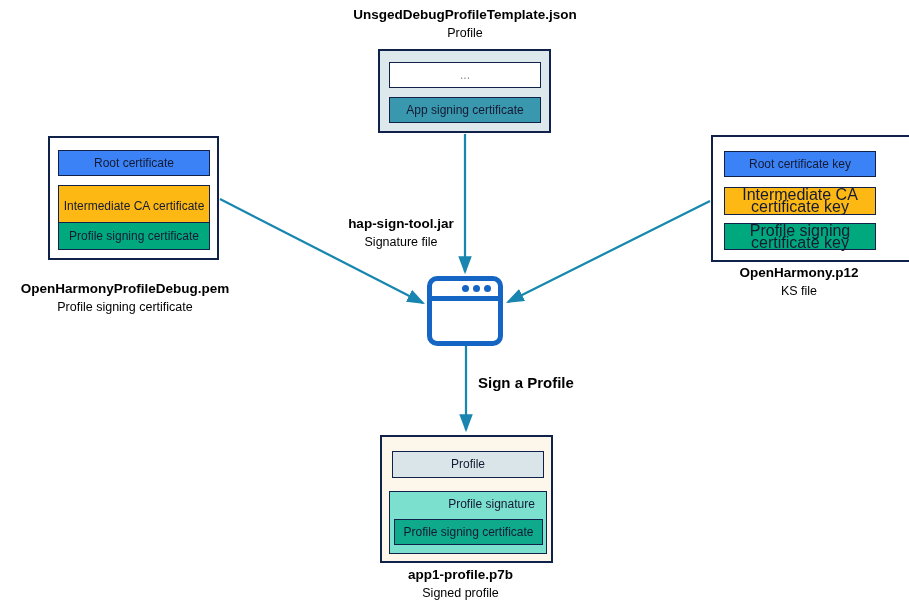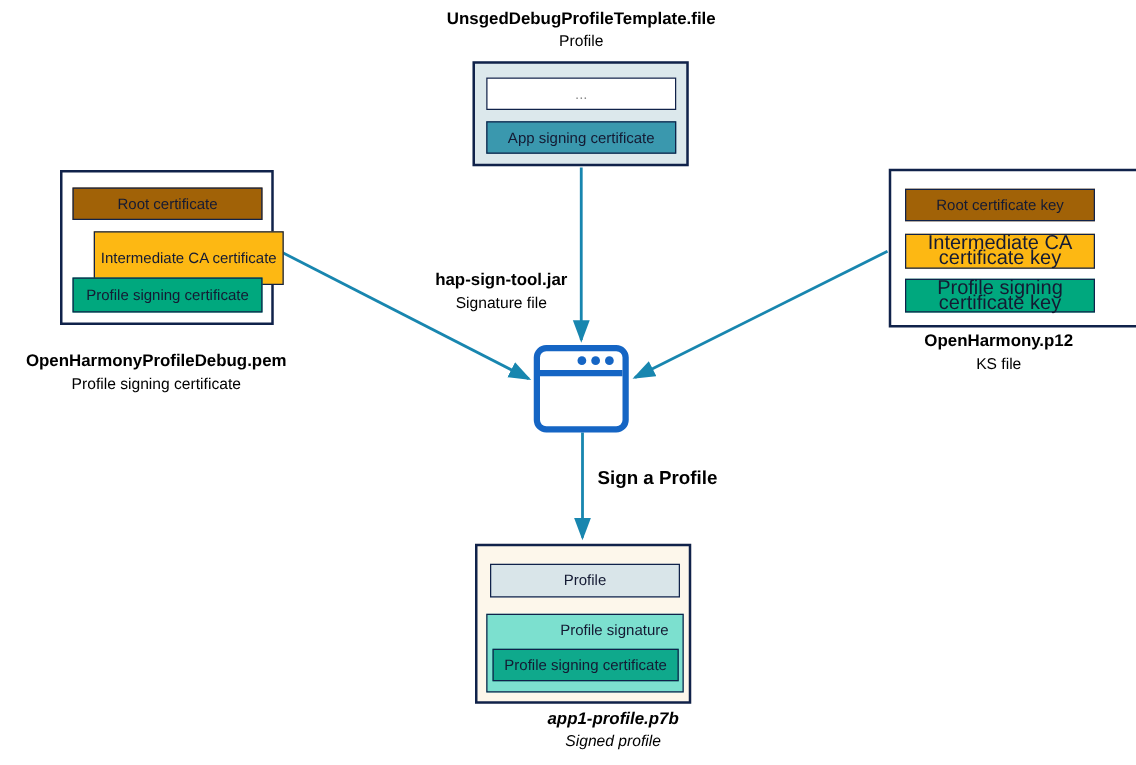--- a/index.html
+++ b/index.html
@@ -17,21 +17,21 @@
   .box-output{left:380px;top:435px;width:173px;height:128px;background:#fdf7eb;}
 
   
   .chip{
     position:absolute;box-sizing:border-box;border:1.5px solid #10224a;
     display:flex;align-items:center;justify-content:center;text-align:center;
     font-size:12px;color:#141a33;line-height:12.5px;padding:0 2px;
   }
   .chip.small{font-size:16px;line-height:12px;}
   .c-white{background:#ffffff;color:#8c8c8c;}
-  .c-cyan{background:#a16207;}
+  .c-cyan{background:#3b82f6;}
   .c-orange{background:#fdb813;}
   .c-green{background:#00a87e;}
   .c-steel{background:#3a98ae;}
   .c-gray{background:#d9e5e9;}
   .c-mint2{background:#7ce0cf;}
   .c-darkteal{background:#0fa98c;}
 
   
   .label-block{position:absolute;text-align:center;}
   .file-name{font-size:13.5px;font-weight:bold;color:#000;line-height:18px;}
@@ -63,31 +63,31 @@
         <path d="M0,0 L8,3 L0,6 z" fill="#1886AF"></path>
       </marker>
     </defs>
     <line x1="465" y1="134" x2="465" y2="272" stroke="#1886AF" stroke-width="2.25" marker-end="url(#ah)"></line>
     <line x1="220" y1="199" x2="423" y2="303" stroke="#1886AF" stroke-width="2.25" marker-end="url(#ah)"></line>
     <line x1="710" y1="201" x2="508" y2="302" stroke="#1886AF" stroke-width="2.25" marker-end="url(#ah)"></line>
     <line x1="466" y1="346" x2="466" y2="430" stroke="#1886AF" stroke-width="2.25" marker-end="url(#ah)"></line>
   </svg>
 
   <div class="label-block" style="left:330px;top:6px;width:270px;">
-    <div class="file-name">UnsgedDebugProfileTemplate.file</div>
+    <div class="file-name">UnsgedDebugProfileTemplate.json</div>
     <div class="file-desc">Profile</div>
   </div>
   <div class="group-box box-template">
     <div class="chip c-white" style="left:9px;top:11px;width:152px;height:26px;">...</div>
     <div class="chip c-steel" style="left:9px;top:46px;width:152px;height:26px;">App signing certificate</div>
   </div>
 
   <div class="group-box box-left">
     <div class="chip c-cyan" style="left:8px;top:12px;width:152px;height:26px;">Root certificate</div>
-    <div class="chip c-orange" style="left:25px;top:47px;width:152px;height:43px;">Intermediate CA certificate</div>
+    <div class="chip c-orange" style="left:8px;top:47px;width:152px;height:43px;">Intermediate CA certificate</div>
     <div class="chip c-green" style="left:8px;top:84px;width:152px;height:28px;">Profile signing certificate</div>
   </div>
   <div class="label-block" style="left:5px;top:280px;width:240px;">
     <div class="file-name">OpenHarmonyProfileDebug.pem</div>
     <div class="file-desc">Profile signing certificate</div>
   </div>
 
   <div class="group-box box-right">
     <div class="chip c-cyan" style="left:11px;top:14px;width:152px;height:26px;">Root certificate key</div>
     <div class="chip c-orange small" style="left:11px;top:50px;width:152px;height:28px;">Intermediate CA certificate key</div>
@@ -111,18 +111,18 @@
   </div>
   <div class="sign-label">Sign a Profile</div>
 
   <div class="group-box box-output">
     <div class="chip c-gray" style="left:10px;top:14px;width:152px;height:27px;">Profile</div>
     <div class="chip c-mint2" style="left:7px;top:54px;width:158px;height:63px;align-items:flex-start;">
       <span style="margin-top:6px;padding-left:47px;">Profile signature</span>
     </div>
     <div class="chip c-darkteal" style="left:12px;top:82px;width:149px;height:26px;">Profile signing certificate</div>
   </div>
-  <div class="label-block" style="left:404px;top:566px;width:173px;font-style:italic;">
+  <div class="label-block" style="left:374px;top:566px;width:173px;">
     <div class="file-name">app1-profile.p7b</div>
     <div class="file-desc">Signed profile</div>
   </div>
 
 </div>
 
 </body></html>

